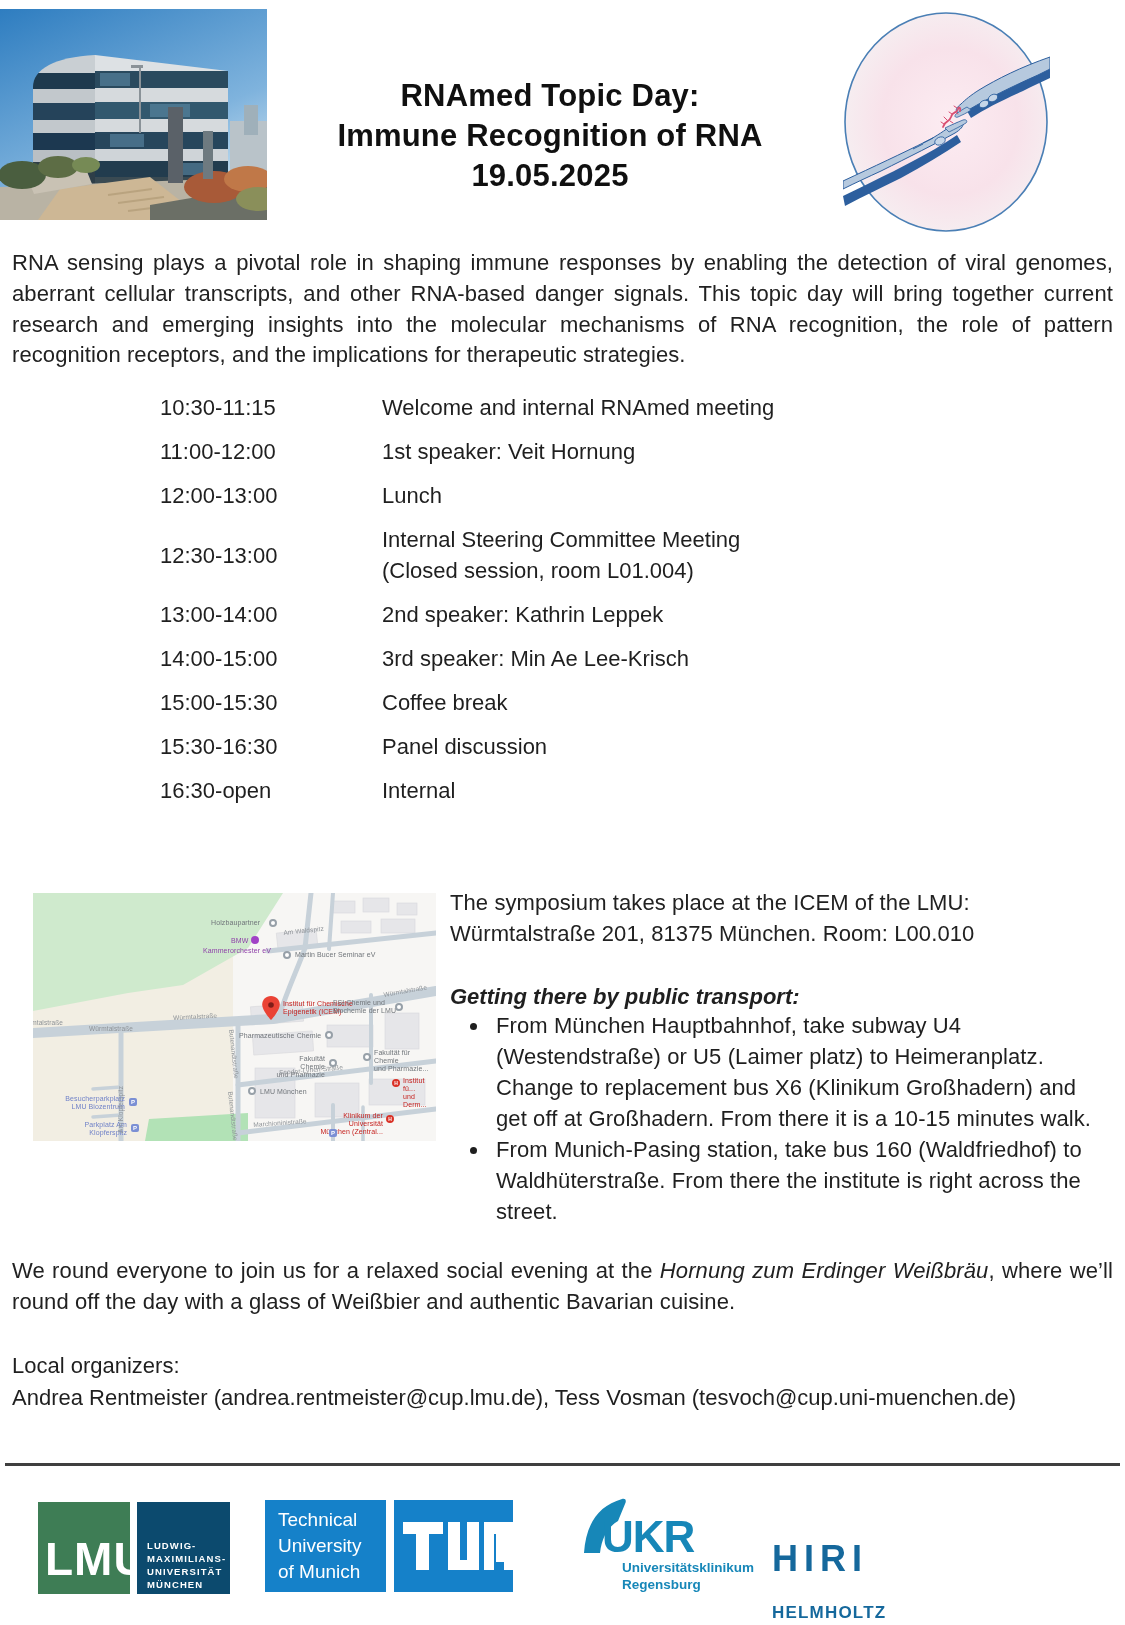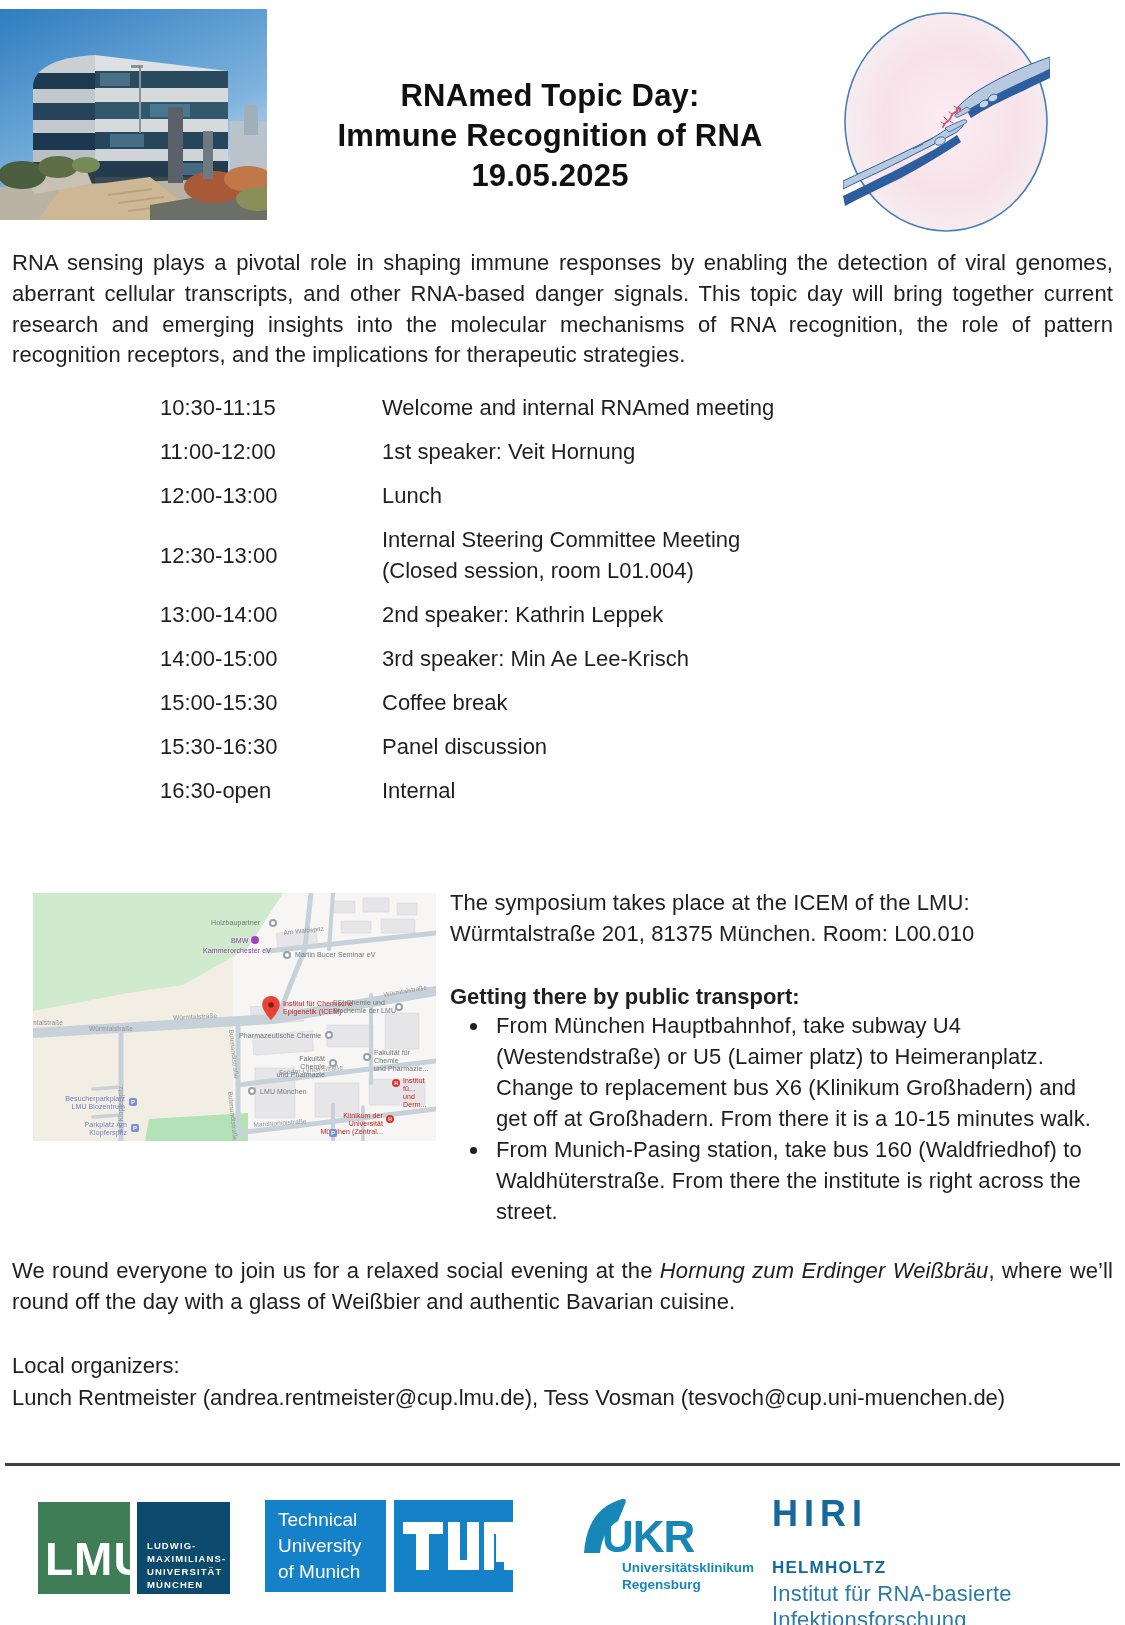--- a/index.html
+++ b/index.html
@@ -35,39 +35,39 @@
   .poi{position:absolute;width:8px;height:8px;border:2px solid #97a0a8;border-radius:50%;background:#fff;box-sizing:border-box;}
   .poi.redpoi{background:#d93025;border-color:#d93025;color:#fff;font-size:5px;font-weight:700;
               text-align:center;line-height:5px;}
   .poi.purplepoi{background:#a142c6;border-color:#a142c6;}
   .picon{position:absolute;width:8px;height:8px;border-radius:2px;background:#7b8fd4;color:#fff;
          font-size:6px;font-weight:700;text-align:center;line-height:8px;}
 
   
   .rightcol{left:450px;width:615px;}
   .loc{top:888px;white-space:pre-line;}
-  .transport-h{top:981px;font-weight:700;font-size:22px;line-height:31px;}
+  .transport-h{top:981px;font-weight:700;font-size:22px;line-height:31px;font-style:italic;}
   ul.bullets{left:450px;top:1010px;width:615px;margin:0;padding:0 0 0 40px;list-style:disc outside;}
   ul.bullets li{font-size:22px;line-height:31px;letter-spacing:0.1px;padding-left:6px;}
 
   .social{left:12px;top:1256px;width:1101px;}
   .organizers{left:12px;top:1350px;width:1101px;font-size:22px;line-height:31.5px;}
 
   .rule{left:5px;top:1463px;width:1115px;height:3px;background:#3f3f3f;}
 
   
   .lmu-box{width:92px;height:92px;}
   .lmu-acronym{position:absolute;left:7px;bottom:8px;color:#fff;font-size:46px;font-weight:700;letter-spacing:1px;}
   .lmu-lines{position:absolute;left:10px;top:37px;color:#fff;font-size:9.5px;line-height:13px;
              font-weight:700;letter-spacing:1.1px;white-space:pre-line;}
   .tum-text{position:absolute;left:13px;top:50%;transform:translateY(-50%);color:#fff;
             font-size:19px;line-height:26px;white-space:pre-line;}
   .ukr-name{position:absolute;left:44px;top:62px;font-size:13.5px;line-height:17px;font-weight:700;
             white-space:pre-line;}
-  .hiri-acronym{font-size:36px;font-weight:700;letter-spacing:6px;line-height:36px;}
+  .hiri-acronym{font-size:36px;font-weight:700;letter-spacing:6px;line-height:36px;margin-top:45px;}
   .hiri-org{font-size:17px;font-weight:700;letter-spacing:1.2px;}
   .hiri-inst{font-size:22px;letter-spacing:0.2px;}
 </style>
 </head>
 <body>
 
 <div id="page">
 
   <div class="abs" style="left:0;top:9px;width:267px;height:211px;">
     <svg width="267" height="211" viewBox="0 0 267 211">
@@ -323,21 +323,21 @@
   <div class="abs rightcol transport-h">Getting there by public transport:</div>
   <ul class="abs bullets">
     <li>From München Hauptbahnhof, take subway U4 (Westendstraße) or U5 (Laimer platz) to Heimeranplatz. Change to replacement bus X6 (Klinikum Großhadern) and get off at Großhadern. From there it is a 10-15 minutes walk.</li>
     <li>From Munich-Pasing station, take bus 160 (Waldfriedhof) to Waldhüterstraße. From there the institute is right across the street.</li>
   </ul>
 
   <div class="abs para just social"><span>We round everyone to join us for a relaxed social evening at the </span><i>Hornung zum Erdinger Weißbräu</i><span>, where we’ll round off the day with a glass of Weißbier and authentic Bavarian cuisine.</span></div>
 
   <div class="abs organizers">
     <div>Local organizers:</div>
-    <div>Lunch Rentmeister (andrea.rentmeister@cup.lmu.de), Tess Vosman (tesvoch@cup.uni-muenchen.de)</div>
+    <div>Andrea Rentmeister (andrea.rentmeister@cup.lmu.de), Tess Vosman (tesvoch@cup.uni-muenchen.de)</div>
   </div>
 
   <div class="abs rule"></div>
 
   <div class="abs lmu-box" style="left:38px;top:1502px;background:#3E7D55;">
     <span class="lmu-acronym">LMU</span>
   </div>
   <div class="abs lmu-box" style="left:137px;top:1502px;width:93px;background:#0c4a6e;">
     <span class="lmu-lines">LUDWIG-
 MAXIMILIANS-

